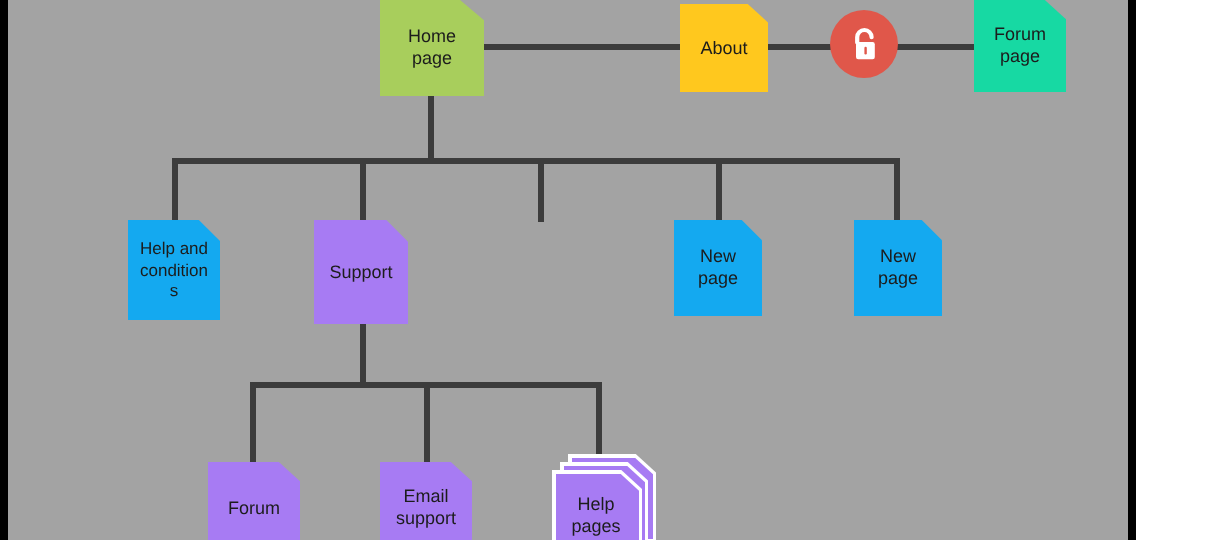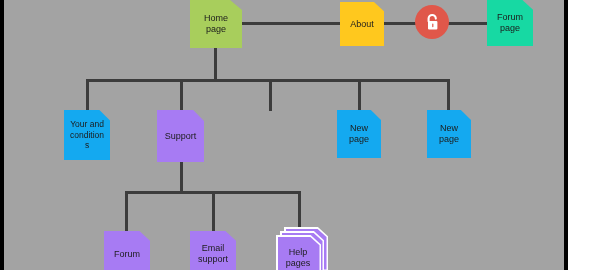--- a/index.html
+++ b/index.html
@@ -141,21 +141,21 @@
   </div>
 
   <div class="node" style="left:487px; top:0px; width:46px; height:46px;">
     <div class="doc" style="background:#17D9A3;"></div>
     <div class="label">Forum
 page</div>
   </div>
 
   <div class="node small" style="left:64px; top:110px; width:46px; height:50px;">
     <div class="doc" style="background:#14A9F0;"></div>
-    <div class="label">Your and conditions</div>
+    <div class="label">Help and conditions</div>
   </div>
 
   <div class="node" style="left:157px; top:110px; width:47px; height:52px;">
     <div class="doc" style="background:#A77BF3;"></div>
     <div class="label">Support</div>
   </div>
 
 
   <div class="node" style="left:337px; top:110px; width:44px; height:48px;">
     <div class="doc" style="background:#14A9F0;"></div>

